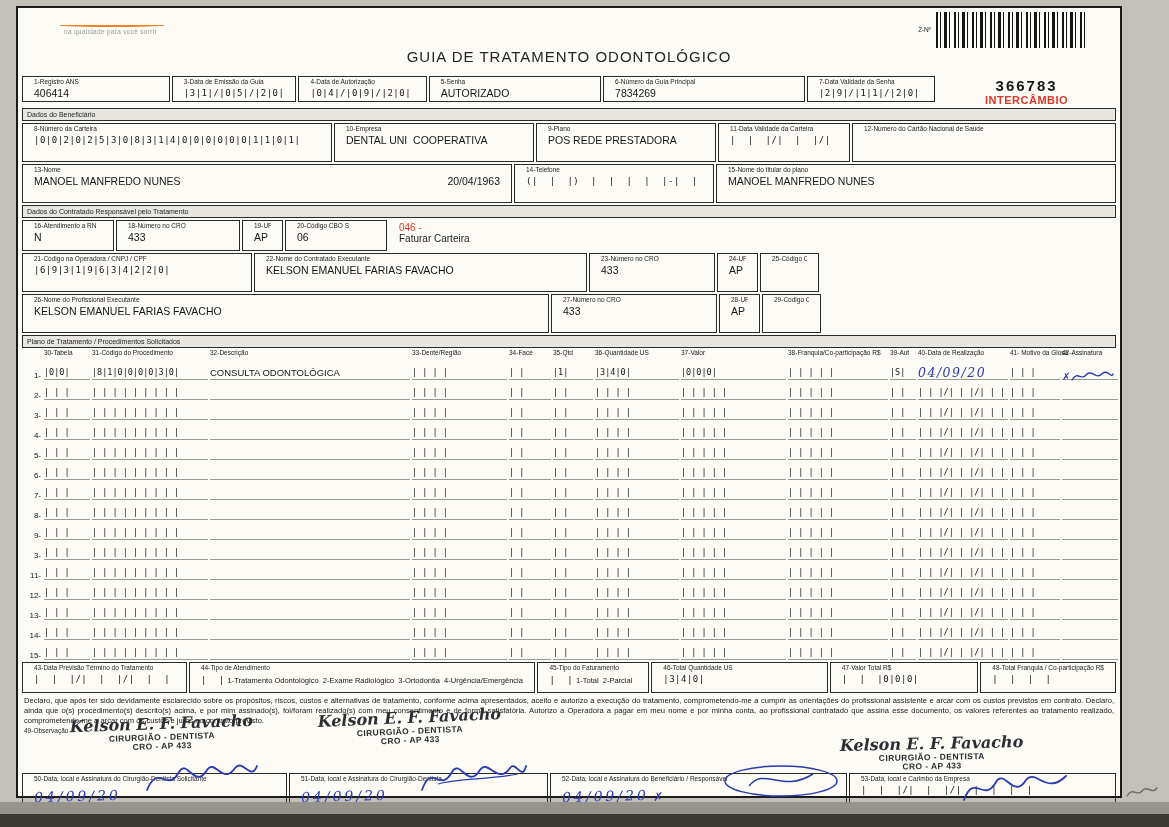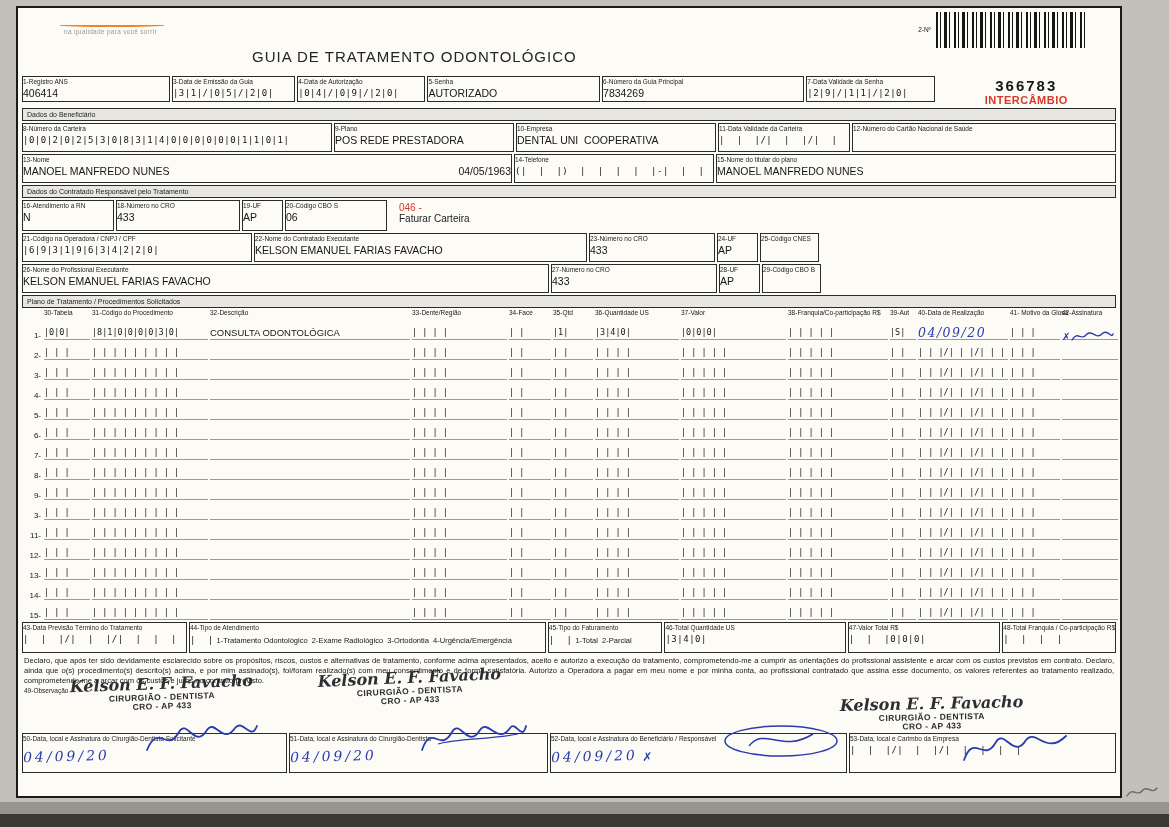--- a/index.html
+++ b/index.html
@@ -18,36 +18,36 @@
   .penmark { position:absolute; right:10px; top:782px; }
 
   
   .hdr { position:relative; height:64px; }
   .logo { position:absolute; left:10px; top:14px; line-height:1; }
   .logo-main { font-size:28px; font-weight:bold; color:#6e7073; letter-spacing:-1px; }
   .logo-life { color:#f58220; }
   .logo-reg { font-size:9px; color:#6e7073; vertical-align:top; }
   .swoosh { height:3px; width:104px; margin-left:28px; border-bottom:2px solid #f58220; border-radius:0 0 100% 100%; }
   .logo-tag { display:block; font-size:6.5px; color:#9a9a96; margin-top:2px; padding-left:32px; letter-spacing:.3px; }
-  .title { position:absolute; left:230px; right:230px; top:38px; font-size:15px; letter-spacing:1px; color:#242424; }
+  .title { position:absolute; left:230px; right:230px; top:38px; text-align:center; font-size:15px; letter-spacing:1px; color:#242424; }
   .bcwrap { position:absolute; right:28px; top:2px; display:flex; gap:5px; }
   .bclabel { font-size:6.5px; margin-top:14px; }
   .barcode { width:152px; height:36px;
     background:repeating-linear-gradient(90deg,#151515 0 2px,#fcfbf6 2px 4px,#151515 4px 5px,#fcfbf6 5px 8px,#151515 8px 11px,#fcfbf6 11px 13px,#151515 13px 14px,#fcfbf6 14px 18px); }
 
   
   .frow { display:flex; gap:2px; margin-top:2px; }
-  .fld { border:1px solid #2a2a2a; padding:1px 0; position:relative; overflow:visible; }
+  .fld { border:1px solid #2a2a2a; padding:1px 11px; position:relative; overflow:visible; }
   .lb { display:block; font-size:6.5px; line-height:7.5px; color:#222; white-space:nowrap; overflow:hidden; }
   .vl { display:block; font-size:10.5px; line-height:13px; margin-top:1px; white-space:pre; overflow:hidden; }
   .comb { font-family:"DejaVu Sans Mono", monospace; font-size:9px; letter-spacing:.5px; }
   .vflex { display:flex; justify-content:space-between; white-space:nowrap; }
   .opts { font-size:7.5px; letter-spacing:0; }
   .sbar { border:1px solid #2a2a2a; background:#e7e6e1; font-size:7px; line-height:9px; padding:1px 4px; margin-top:2px; color:#1d1d1d; }
-  .r26 .fld{height:26px} .r29 .fld{height:29px} .r31 .fld{height:31px}
+  .r26 .fld{height:26px} .r29 .fld{height:39px} .r31 .fld{height:31px}
   .guide { margin-left:auto; text-align:center; padding-top:1px; width:182px; }
   .gnum { display:block; font-size:15px; font-weight:bold; letter-spacing:2px; }
   .ginter { display:block; font-size:11px; font-weight:bold; color:#d63a2a; letter-spacing:.5px; }
   .rednote { padding:2px 0 0 10px; font-size:10px; line-height:11px; }
   .rcode { color:#d63a2a; display:block; }
   .rtext { color:#232323; display:block; }
 
   
   .phdr { display:flex; gap:2px; margin-top:1px; height:10px; }
   .ph { font-size:6.5px; white-space:nowrap; overflow:visible; flex:none; }
@@ -124,43 +124,43 @@
       <span class="ginter">INTERCÂMBIO</span>
     </div>
   </div>
 
   <div class="sbar">Dados do Beneficiário</div>
   <div class="frow r29">
     <div class="fld" style="width:310px">
       <span class="lb">8-Número da Carteira</span>
       <span class="vl comb">|0|0|2|0|2|5|3|0|8|3|1|4|0|0|0|0|0|0|1|1|0|1|</span>
     </div>
+    <div class="fld" style="width:200px">
+      <span class="lb">10-Empresa</span>
+      <span class="vl">DENTAL UNI  COOPERATIVA</span>
+    </div>
     <div class="fld" style="width:180px">
       <span class="lb">9-Plano</span>
       <span class="vl">POS REDE PRESTADORA</span>
-    </div>
-    <div class="fld" style="width:200px">
-      <span class="lb">10-Empresa</span>
-      <span class="vl">DENTAL UNI  COOPERATIVA</span>
     </div>
     <div class="fld" style="width:132px">
       <span class="lb">11-Data Validade da Carteira</span>
       <span class="vl comb">|  |  |/|  |  |/|  |  |</span>
     </div>
     <div class="fld" style="flex:1">
       <span class="lb">12-Número do Cartão Nacional de Saúde</span>
       <span class="vl"></span>
     </div>
   </div>
   <div class="frow r29">
     <div class="fld" style="width:490px">
       <span class="lb">13-Nome</span>
       <span class="vl vflex">
           <span>MANOEL MANFREDO NUNES</span>
-          <span>04/05/1963</span>
+          <span>20/04/1963</span>
         </span>
     </div>
     <div class="fld" style="width:200px">
       <span class="lb">14-Telefone</span>
       <span class="vl comb">(|  |  |)  |  |  |  |  |-|  |  |  |  |</span>
     </div>
     <div class="fld" style="flex:1">
       <span class="lb">15-Nome do titular do plano</span>
       <span class="vl">MANOEL MANFREDO NUNES</span>
     </div>

